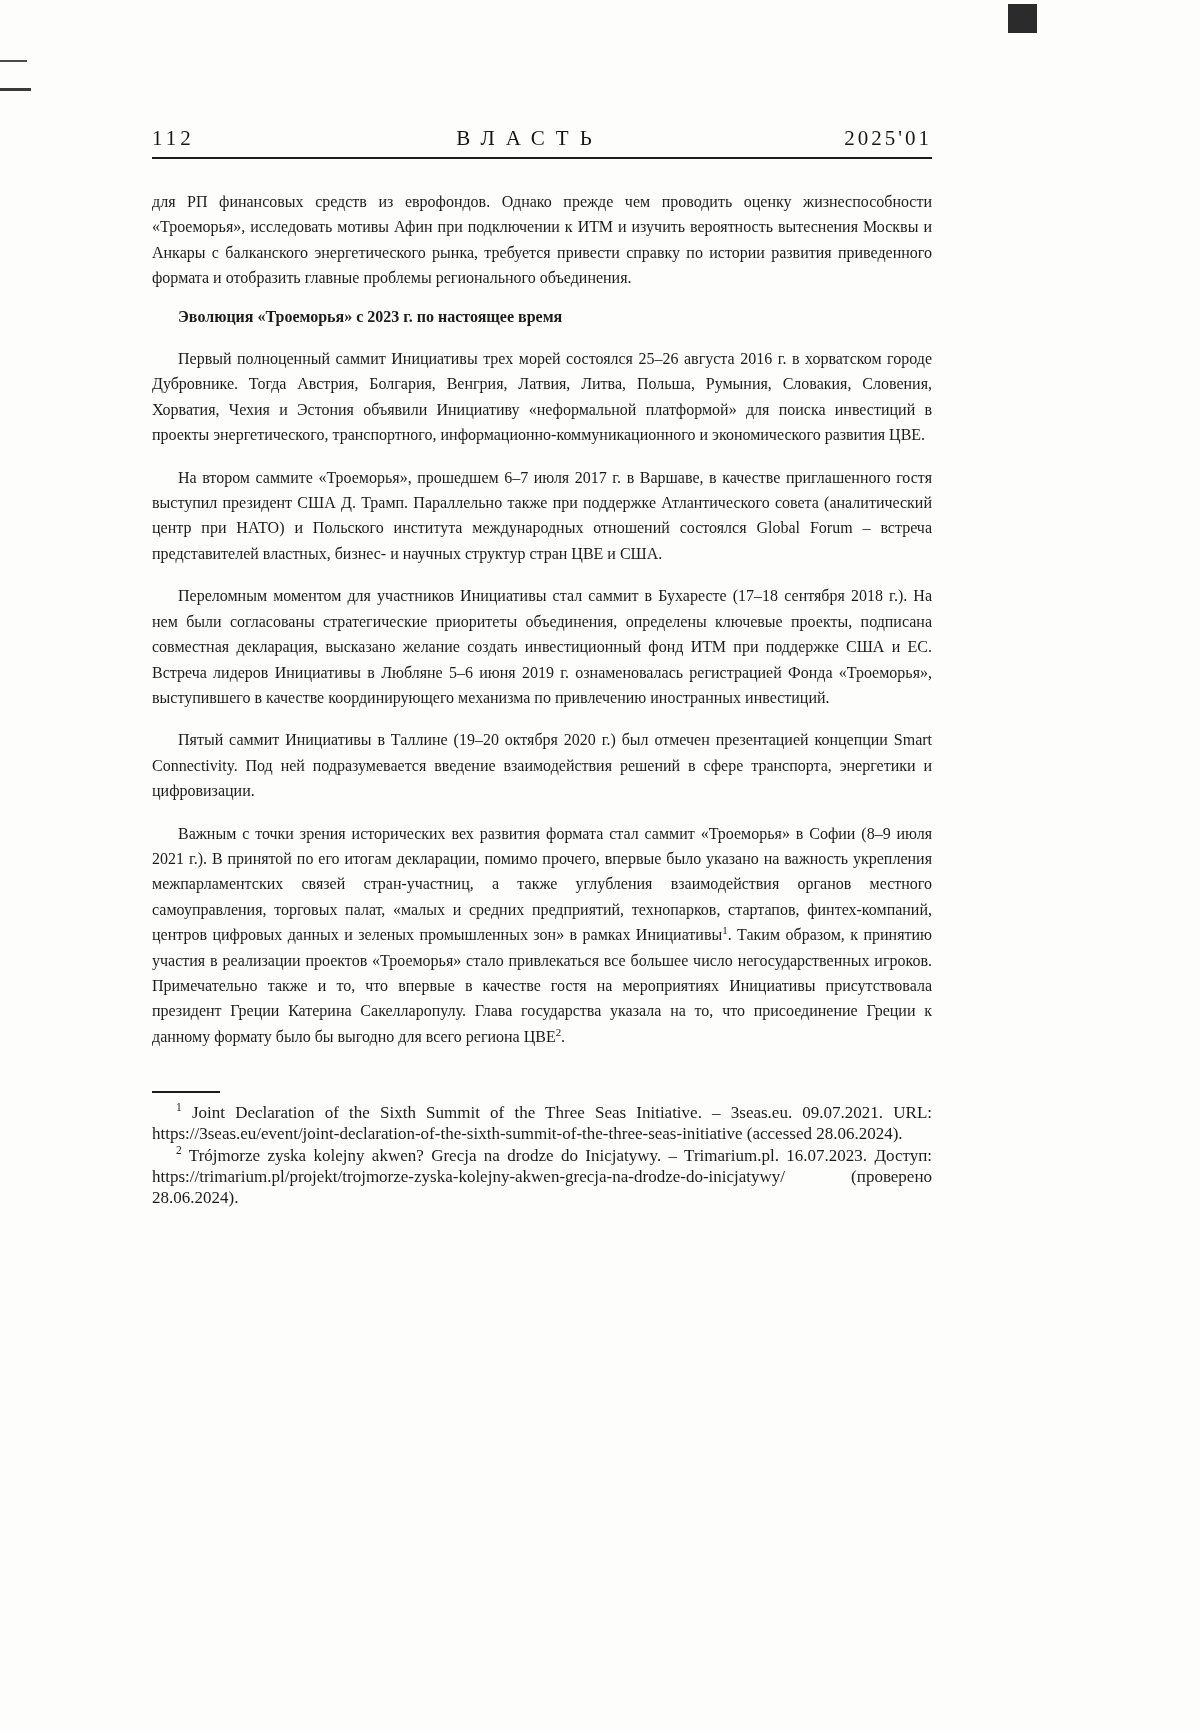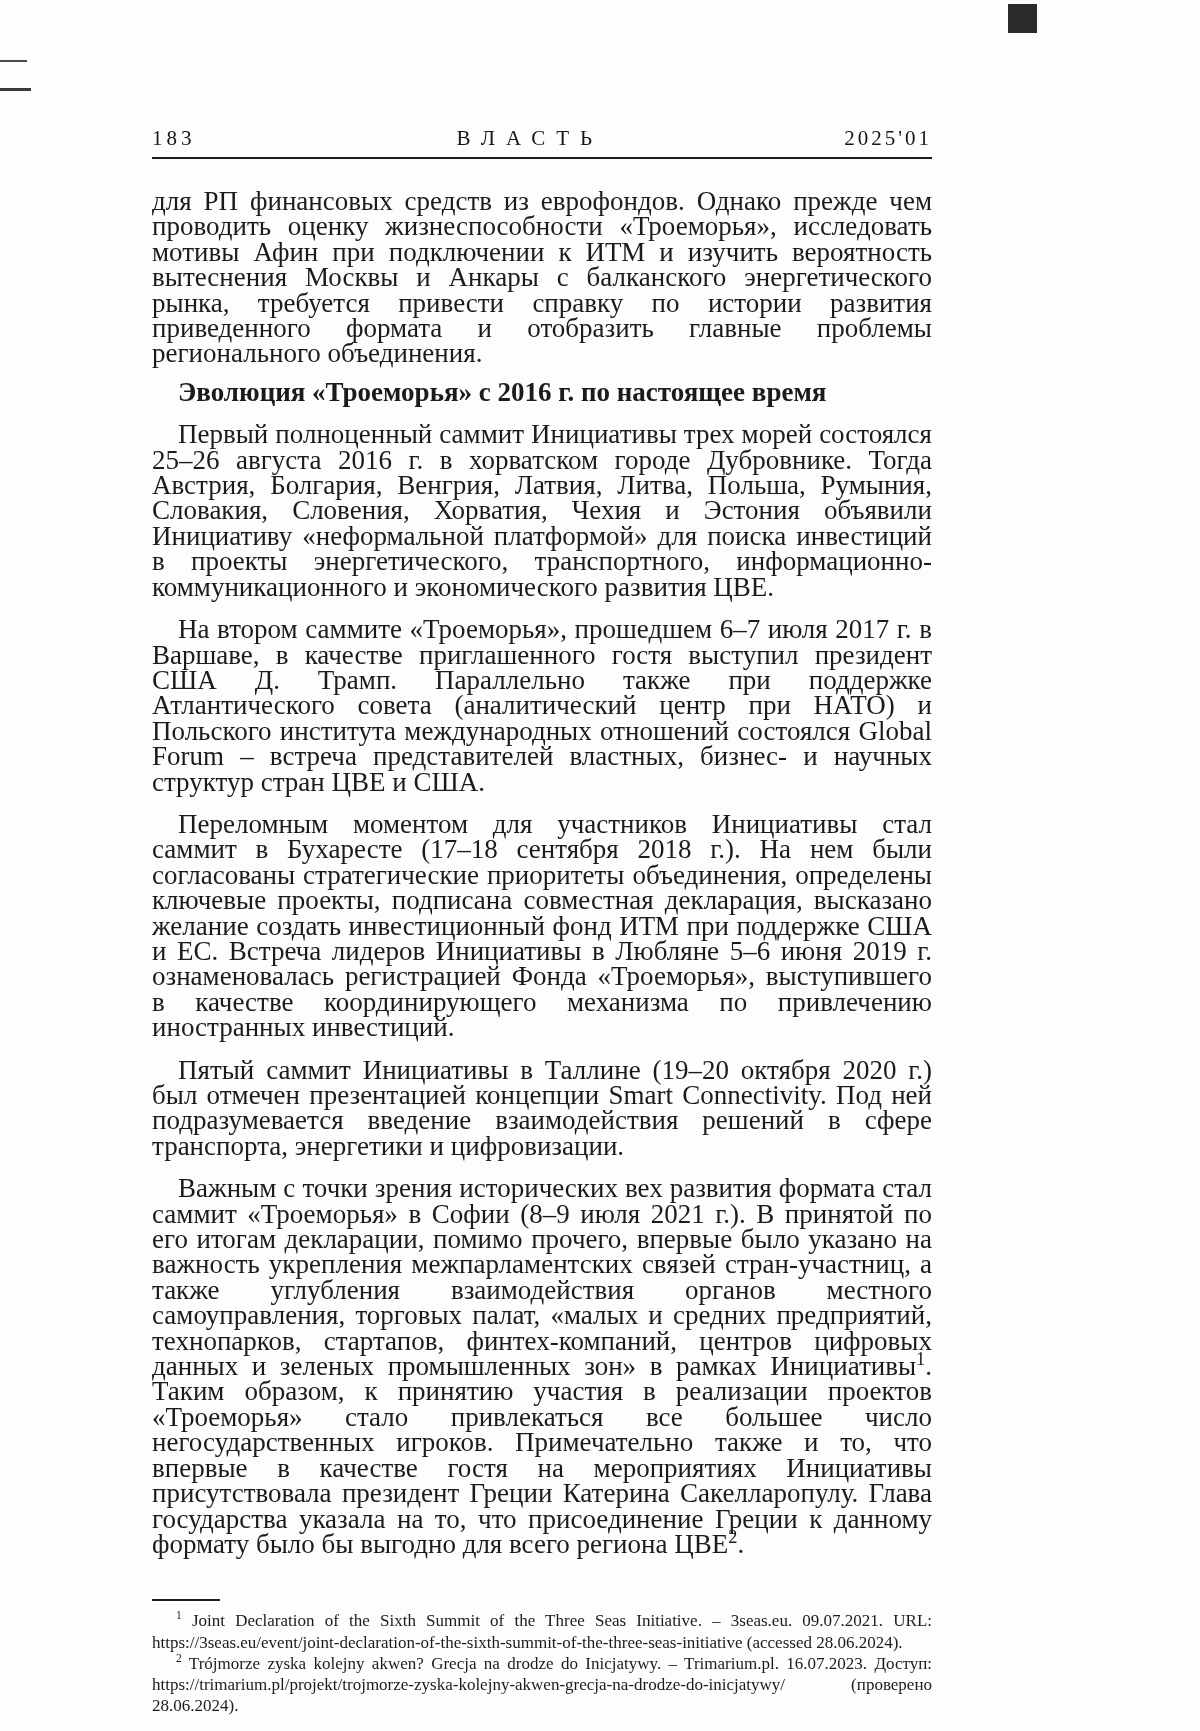--- a/index.html
+++ b/index.html
@@ -32,21 +32,21 @@
   .header-rule {
     position: absolute; left: 152px; top: 157px; width: 780px; height: 2px;
     background: #1c1c1c;
   }
 
   
   .content {
     position: absolute; left: 152px; top: 189px; width: 780px;
   }
   .body-text {
-    font-size: 27px; line-height: 25.4px;
+    font-size: 16px; line-height: 25.4px;
     text-align: justify;
     color: #1b1b1b;
   }
   .body-text p { text-align: justify; }
   .body-text p.indent { text-indent: 26px; margin-top: 17px; }
   .body-text p.heading { font-weight: bold; margin-top: 13px; }
   .italic { }
   sup { font-size: 0.68em; vertical-align: super; line-height: 0; }
 
   
@@ -64,30 +64,30 @@
 </head>
 <body>
 
 <div class="page">
 
   <div class="artifact top-right"></div>
   <div class="artifact left-1"></div>
   <div class="artifact left-2"></div>
 
   <div class="header">
-    <span class="pageno">183</span>
+    <span class="pageno">112</span>
     <span class="title">ВЛАСТЬ</span>
     <span class="issue">2025'01</span>
   </div>
   <div class="header-rule"></div>
 
   <div class="content">
     <div class="body-text">
         <p class=""><span>для РП финансовых средств из еврофондов. Однако прежде чем проводить оценку жизнеспособности «Троеморья», исследовать мотивы Афин при подключении к ИТМ и изучить вероятность вытеснения Москвы и Анкары с балканского энергетического рынка, требуется привести справку по истории развития приведенного формата и отобразить главные проблемы регионального объединения.</span></p>
-        <p class="heading indent"><span>Эволюция «Троеморья» с 2016 г. по настоящее время</span></p>
+        <p class="heading indent"><span>Эволюция «Троеморья» с 2023 г. по настоящее время</span></p>
         <p class="indent"><span>Первый полноценный саммит Инициативы трех морей состоялся 25–26 августа 2016 г. в хорватском городе Дубровнике. Тогда Австрия, Болгария, Венгрия, Латвия, Литва, Польша, Румыния, Словакия, Словения, Хорватия, Чехия и Эстония объявили Инициативу «неформальной платформой» для поиска инвестиций в проекты энергетического, транспортного, информационно-коммуникационного и экономического развития ЦВЕ.</span></p>
         <p class="indent"><span>На втором саммите «Троеморья», прошедшем 6–7 июля 2017 г. в Варшаве, в качестве приглашенного гостя выступил президент США Д. Трамп. Параллельно также при поддержке Атлантического совета (аналитический центр при НАТО) и Польского института международных отношений состоялся </span><span class="italic">Global Forum</span><span> – встреча представителей властных, бизнес- и научных структур стран ЦВЕ и США.</span></p>
         <p class="indent"><span>Переломным моментом для участников Инициативы стал саммит в Бухаресте (17–18 сентября 2018 г.). На нем были согласованы стратегические приоритеты объединения, определены ключевые проекты, подписана совместная декларация, высказано желание создать инвестиционный фонд ИТМ при поддержке США и ЕС. Встреча лидеров Инициативы в Любляне 5–6 июня 2019 г. ознаменовалась регистрацией Фонда «Троеморья», выступившего в качестве координирующего механизма по привлечению иностранных инвестиций.</span></p>
         <p class="indent"><span>Пятый саммит Инициативы в Таллине (19–20 октября 2020 г.) был отмечен презентацией концепции </span><span class="italic">Smart Connectivity</span><span>. Под ней подразумевается введение взаимодействия решений в сфере транспорта, энергетики и цифровизации.</span></p>
         <p class="indent"><span>Важным с точки зрения исторических вех развития формата стал саммит «Троеморья» в Софии (8–9 июля 2021 г.). В принятой по его итогам декларации, помимо прочего, впервые было указано на важность укрепления межпарламентских связей стран-участниц, а также углубления взаимодействия органов местного самоуправления, торговых палат, «малых и средних предприятий, технопарков, стартапов, финтех-компаний, центров цифровых данных и зеленых промышленных зон» в рамках Инициативы</span><sup>1</sup><span>. Таким образом, к принятию участия в реализации проектов «Троеморья» стало привлекаться все большее число негосударственных игроков. Примечательно также и то, что впервые в качестве гостя на мероприятиях Инициативы присутствовала президент Греции Катерина Сакелларопулу. Глава государства указала на то, что присоединение Греции к данному формату было бы выгодно для всего региона ЦВЕ</span><sup>2</sup><span>.</span></p>
       </div>
 
     <div class="footnotes">
       <div class="footnote-rule"></div>
       <div>

